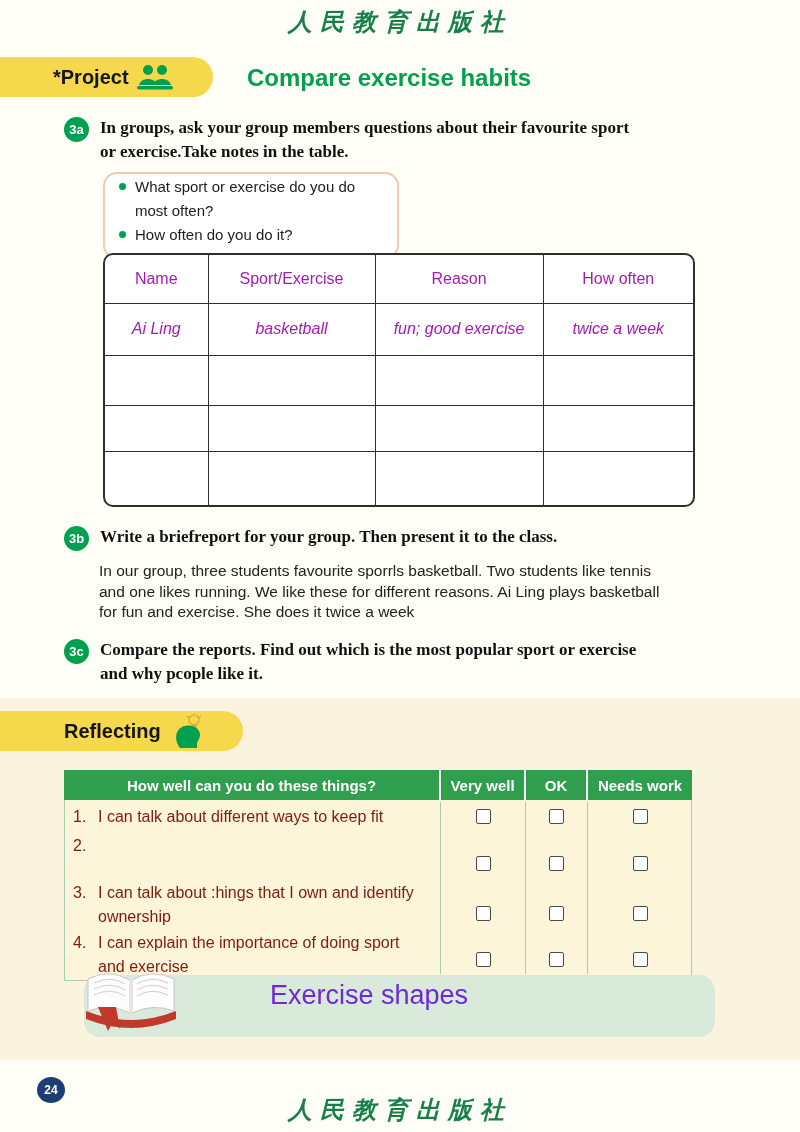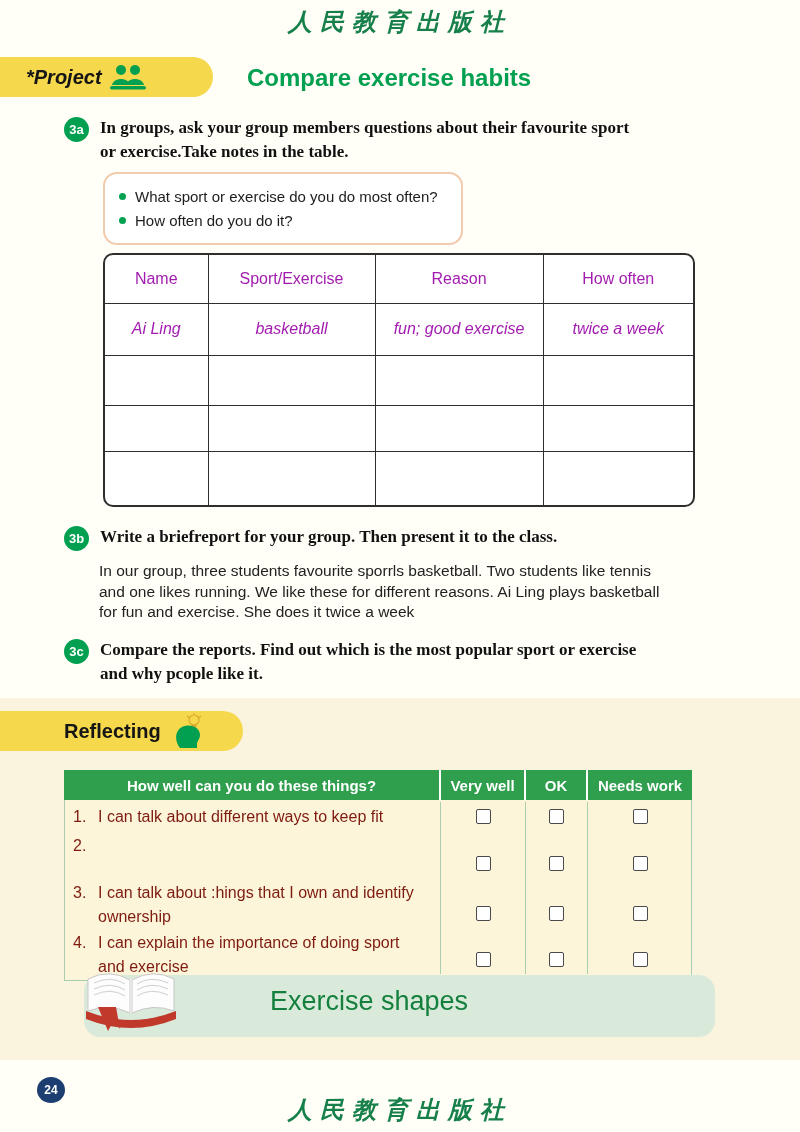--- a/index.html
+++ b/index.html
@@ -10,38 +10,38 @@
   .band { position:absolute; left:0; top:698px; width:800px; height:362px; background:#FAF4DE; }
 
   .logo { position:absolute; width:100%; text-align:center; color:#17804A;
           font-family:"Liberation Serif", serif; font-style:italic; font-weight:bold;
           font-size:24px; letter-spacing:8px; }
   .logo.top { top:6px; }
   .logo.bottom { top:1094px; }
 
   .banner { position:absolute; left:0; height:40px; background:#F5D84C;
             border-radius:0 21px 21px 0; display:flex; align-items:center; }
-  .project-banner { top:57px; width:213px; padding-left:26px; gap:4px;font-style:italic; }
+  .project-banner { top:57px; width:213px; padding-left:53px; gap:4px; }
   .reflecting-banner { top:711px; width:243px; padding-left:64px; gap:12px; }
   .banner-label { font-size:20px; font-weight:bold; color:#151515; }
 
   .project-title { position:absolute; top:64px; left:247px; font-size:24px; font-weight:bold; color:#00A050; }
 
   .section { position:absolute; left:64px; display:flex; gap:11px; }
   .badge { flex:0 0 auto; width:25px; height:25px; border-radius:50%; background:#00A050;
            color:#fff; font-size:13px; font-weight:bold; display:flex; align-items:center;
            justify-content:center; margin-top:1px; }
   .instr { font-family:"Liberation Serif", serif; font-weight:bold; font-size:17px;
            line-height:24px; color:#111; white-space:pre-line; }
   .s3a { top:116px; } .s3a .instr { width:580px; }
   .s3b { top:525px; } .s3b .instr { width:600px; }
   .s3c { top:638px; } .s3c .instr { width:588px; }
 
-  .question-box { position:absolute; top:172px; left:103px; width:360px; background:#fff;
-                  border:2px solid #F2CBAE; border-radius:14px; padding:11px 14px 10px; }
+  .question-box { position:absolute; top:172px; left:103px; width:296px; background:#fff;
+                  border:2px solid #F2CBAE; border-radius:14px; padding:1px 14px 10px; }
   .q-item { display:flex; gap:9px; font-size:15px; line-height:24px; color:#1d1d1d; }
   .q-dot { flex:0 0 auto; width:7px; height:7px; border-radius:50%; background:#00A050; margin-top:8px; }
 
   .notes-wrap { position:absolute; top:253px; left:103px; width:592px;
                 border:2px solid #2e2e2e; border-radius:10px; overflow:hidden; background:#fff; }
   .notes-wrap table { width:100%; border-collapse:collapse; }
   .notes-wrap td { border-right:1.5px solid #2e2e2e; border-bottom:1.5px solid #2e2e2e;
                    text-align:center; vertical-align:middle; font-size:16px; color:#a21caf; }
   .notes-wrap td:last-child { border-right:none; }
   .notes-wrap tr:last-child td { border-bottom:none; }
@@ -65,21 +65,21 @@
   .rt-text { display:flex; padding-left:8px; padding-top:3px; color:#7E1B10;
              font-size:16px; line-height:24px; }
   .rt-num { flex:0 0 auto; width:25px; }
   .rt-lines { white-space:pre-line; }
   .rt-cb-cell { border-left:1px solid #A8CDAF; display:flex; align-items:flex-end;
                 justify-content:center; padding-bottom:7px; }
   .cb { width:15px; height:15px; background:#fff; border:1.6px solid #4a4a4a; border-radius:2px; }
 
   .exercise-box { position:absolute; top:975px; left:84px; width:631px; height:62px;
                   background:#D9EADB; border-radius:16px; }
-  .exercise-label { position:absolute; left:186px; top:11px; font-size:27px; color:#15803d; }
+  .exercise-label { position:absolute; left:186px; top:5px; font-size:27px; color:#6d28d9; }
   .book-svg { position:absolute; left:-6px; top:-16px; }
 
   .page-badge { position:absolute; left:37px; top:1077px; width:28px; height:26px;
                 border-radius:50%; background:#1C3E70; color:#fff; font-size:12px;
                 font-weight:bold; display:flex; align-items:center; justify-content:center; }
 </style>
 </head>
 <body>
 
 <div class="page">

